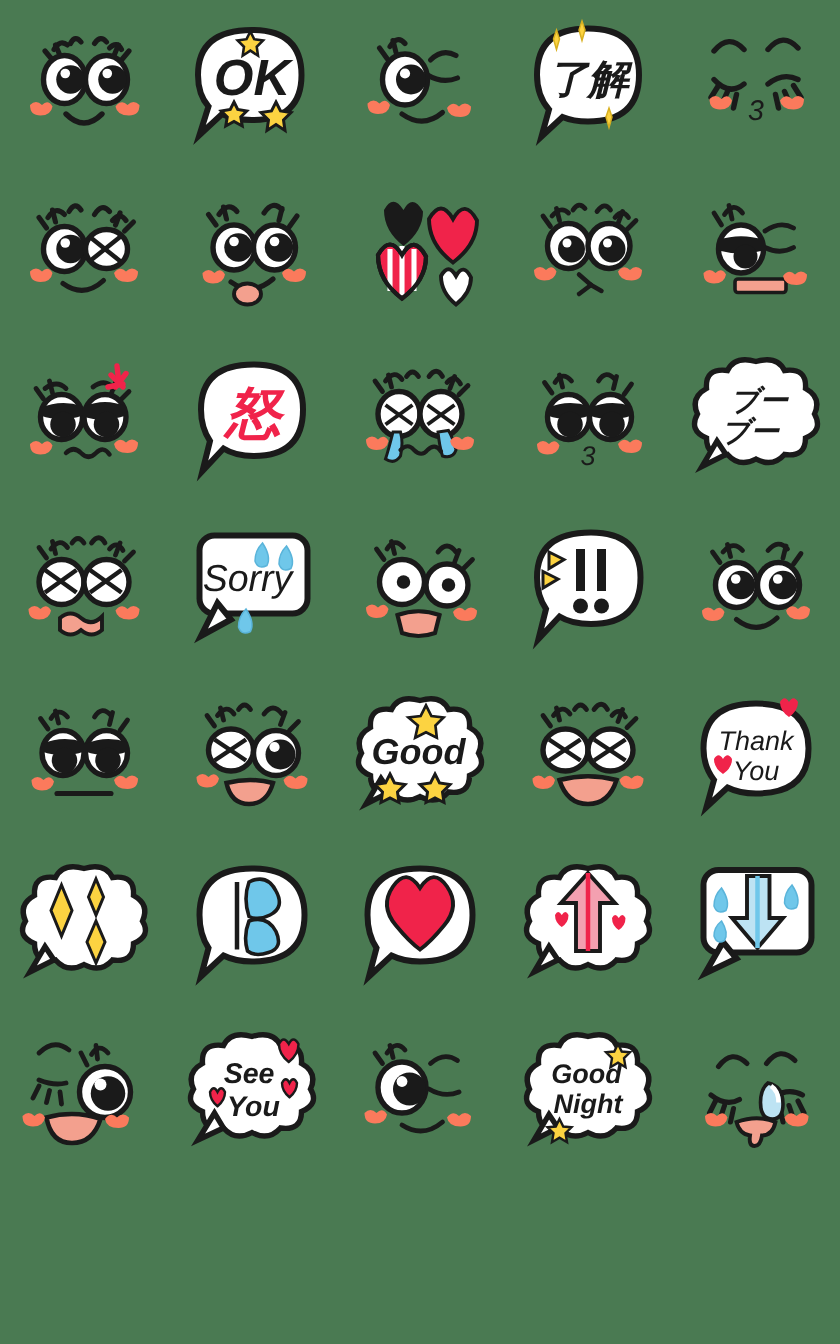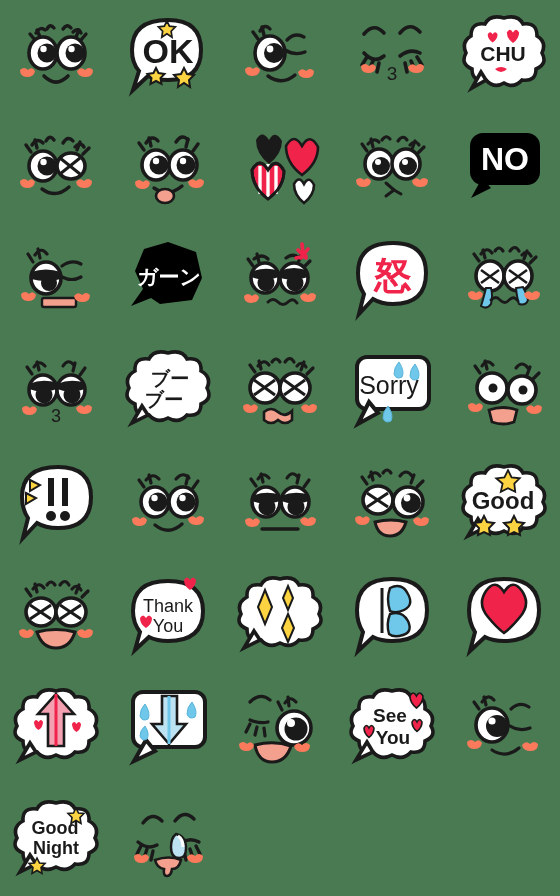--- a/index.html
+++ b/index.html
@@ -9,20 +9,21 @@
   }
   body {
     background: #4a7a52;
     font-family: "Liberation Sans", sans-serif;
   }
   #sheet {
     width: 560px; height: 896px;
     display: grid;
     grid-template-columns: repeat(5, 112px);
     grid-template-rows: repeat(8, 112px);
+    font-style: italic;
   }
   .cell {
     width: 112px; height: 112px;
     display: flex; align-items: center; justify-content: center;
     position: relative;
   }
   .cell svg { display: block; }
   .hidden-label { display: none; }
 </style>
 </head>
@@ -82,20 +83,31 @@
       <circle cx="44" cy="47" r="10" fill="#1a1a1a"></circle>
       <circle cx="40" cy="43" r="3.4" fill="#fff"></circle>
       <path d="M38 70 q14 10 27 -1" fill="none" stroke="#1a1a1a" stroke-width="3.4" stroke-linecap="round"></path>
       <g fill="#fb7a5c">
         <path d="M15 63 q4 -4 8 0 q4 -4 7 1 q-1 6 -8 6 q-7 0 -7 -7z"></path>
         <path d="M68 66 q4 -5 8 -1 q4 -4 8 0 q0 7 -7 7 q-8 0 -9 -6z"></path>
       </g>
     </svg>
   </div>
 
+  <div class="cell">
+    <svg width="100" height="100" viewBox="0 0 100 100">
+      <path d="M50 13 q34 0 34 31 q0 31 -34 31 q-10 0 -17 -3 l-14 13 l5 -18 q-8 -9 -8 -23 q0 -31 34 -31z" fill="#fff" stroke="#1a1a1a" stroke-width="4"></path>
+      <text x="50" y="56" text-anchor="middle" font-family="'DejaVu Sans',sans-serif" font-size="27" font-weight="bold" fill="#1a1a1a">了解</text>
+      <g fill="#fcd341" stroke="#d8b020" stroke-width="1">
+        <path d="M27 20 l2 7 l2 -7 l-2 -6z"></path>
+        <path d="M44 14 l2 7 l2 -7 l-2 -6z"></path>
+        <path d="M62 72 l2 7 l2 -7 l-2 -6z"></path>
+      </g>
+    </svg>
+  </div>
 
   <div class="cell">
     <svg width="100" height="100" viewBox="0 0 100 100">
       <g fill="none" stroke="#1a1a1a" stroke-width="3.6" stroke-linecap="round">
         <path d="M22 28 q10 -12 20 -1"></path>
         <path d="M58 27 q10 -12 20 -1"></path>
         <path d="M22 47 q10 11 20 3"></path>
         <path d="M58 50 q10 -8 20 -3"></path>
         <path d="M25 51 l-5 8"></path>
           <path d="M31 55 l-4 9"></path>
@@ -105,32 +117,20 @@
           <path d="M63 57 l2 9"></path>
       </g>
       <text x="50" y="74" text-anchor="middle" font-family="'Liberation Sans',sans-serif" font-size="19" fill="#1a1a1a">3</text>
       <g fill="#fb7a5c">
         <path d="M19 60 q4 -4 8 0 q4 -4 7 1 q-1 6 -8 6 q-7 0 -7 -7z"></path>
         <path d="M66 61 q4 -5 8 -1 q4 -4 8 0 q0 7 -7 7 q-8 0 -9 -6z"></path>
       </g>
     </svg>
   </div>
 
-  <div class="cell">
-    <svg width="100" height="100" viewBox="0 0 100 100">
-      <path d="M50 12 q14 -4 19 6 q14 -2 14 12 q10 6 5 17 q6 11 -6 16 q0 13 -14 11 q-8 9 -18 3 q-10 6 -18 -3 q-14 2 -14 -11 q-12 -5 -6 -16 q-5 -11 5 -17 q0 -14 14 -12 q5 -10 19 -6z" fill="#fff" stroke="#1a1a1a" stroke-width="3.6"></path>
-      <path d="M27 66 l-9 16 l14 -8z" fill="#fff" stroke="#1a1a1a" stroke-width="3.6"></path>
-      <g fill="#f0234a">
-        <path d="M38 31 q3 -5 6 0 q3 -5 6 0 q0 6 -6 10 q-6 -4 -6 -10z" transform="translate(-4,-2) scale(0.82) translate(8,6)"></path>
-        <path d="M56 28 q3.5 -6 7 0 q3.5 -6 7 0 q0 7 -7 12 q-7 -5 -7 -12z" transform="scale(0.88) translate(4,2)"></path>
-      </g>
-      <text x="49" y="55" text-anchor="middle" font-family="'Liberation Sans',sans-serif" font-size="21" font-weight="bold" fill="#1a1a1a">CHU</text>
-      <path d="M41 63 q6 -4 12 0 q-6 6 -12 0z" fill="#f0234a"></path>
-    </svg>
-  </div>
 
   <div class="cell">
     <svg width="100" height="100" viewBox="0 0 100 100">
       <g fill="none" stroke="#1a1a1a" stroke-width="3.4" stroke-linecap="round">
         <path d="M26 27 q5 -8 11 -2"></path>
           <path d="M40 23 q4 -7 8 -1"></path>
         <path d="M57 25 q5 -8 10 -2"></path>
           <path d="M69 29 q5 -6 9 0"></path>
         <path d="M25 34 l-5 -7"></path>
           <path d="M31 30 l-2 -8"></path>
@@ -219,27 +219,20 @@
           <path d="M52 72 l-8 6"></path>
           <path d="M52 72 l7 4"></path>
       </g>
       <g fill="#fb7a5c">
         <path d="M14 62 q4 -4 8 0 q4 -4 7 1 q-1 6 -8 6 q-7 0 -7 -7z"></path>
         <path d="M70 63 q4 -5 8 -1 q4 -4 8 0 q0 7 -7 7 q-8 0 -9 -6z"></path>
       </g>
     </svg>
   </div>
 
-  <div class="cell">
-    <svg width="100" height="100" viewBox="0 0 100 100">
-      <rect x="16" y="15" width="70" height="52" rx="13" fill="#000"></rect>
-      <path d="M28 60 l-11 20 l20 -10z" fill="#000"></path>
-      <text x="51" y="52" text-anchor="middle" font-family="'Liberation Sans',sans-serif" font-size="32" font-weight="bold" fill="#fff">NO</text>
-    </svg>
-  </div>
 
   <div class="cell">
     <svg width="100" height="100" viewBox="0 0 100 100">
       <g fill="none" stroke="#1a1a1a" stroke-width="3.2" stroke-linecap="round">
         <path d="M29 25 q6 -9 12 -1"></path>
         <path d="M27 32 l-5 -8"></path>
           <path d="M34 28 l-2 -9"></path>
         <path d="M56 36 q10 -7 19 -2"></path>
         <path d="M56 47 q10 5 19 0"></path>
       </g>
@@ -247,26 +240,20 @@
       <path d="M25 42 q15 -5 30 0 l0 7 q-15 4 -30 0z" fill="#1a1a1a"></path>
       <circle cx="43" cy="53" r="8" fill="#1a1a1a"></circle>
       <rect x="36" y="68" width="34" height="9" rx="2" fill="#f3a08e" stroke="#1a1a1a" stroke-width="2.4"></rect>
       <g fill="#fb7a5c">
         <path d="M15 64 q4 -4 8 0 q4 -4 7 1 q-1 6 -8 6 q-7 0 -7 -7z"></path>
         <path d="M68 66 q4 -5 8 -1 q4 -4 8 0 q0 7 -7 7 q-8 0 -9 -6z"></path>
       </g>
     </svg>
   </div>
 
-  <div class="cell">
-    <svg width="100" height="100" viewBox="0 0 100 100">
-      <path d="M50 12 l28 10 l6 26 l-10 22 l-32 4 l-9 -6 l-20 8 l12 -17 l-8 -18 l9 -22z" fill="#000"></path>
-      <text x="51" y="54" text-anchor="middle" font-family="'DejaVu Sans',sans-serif" font-size="21" font-weight="bold" fill="#fff">ガーン</text>
-    </svg>
-  </div>
 
   <div class="cell">
     <svg width="100" height="100" viewBox="0 0 100 100">
       <g fill="none" stroke="#1a1a1a" stroke-width="3.2" stroke-linecap="round">
         <path d="M24 29 q8 -6 14 0"></path>
           <path d="M56 28 q8 -6 14 1"></path>
         <path d="M23 36 l-5 -7"></path>
           <path d="M29 32 l-2 -8"></path>
         <path d="M68 33 l3 -8"></path>
           <path d="M74 37 l6 -6"></path>

